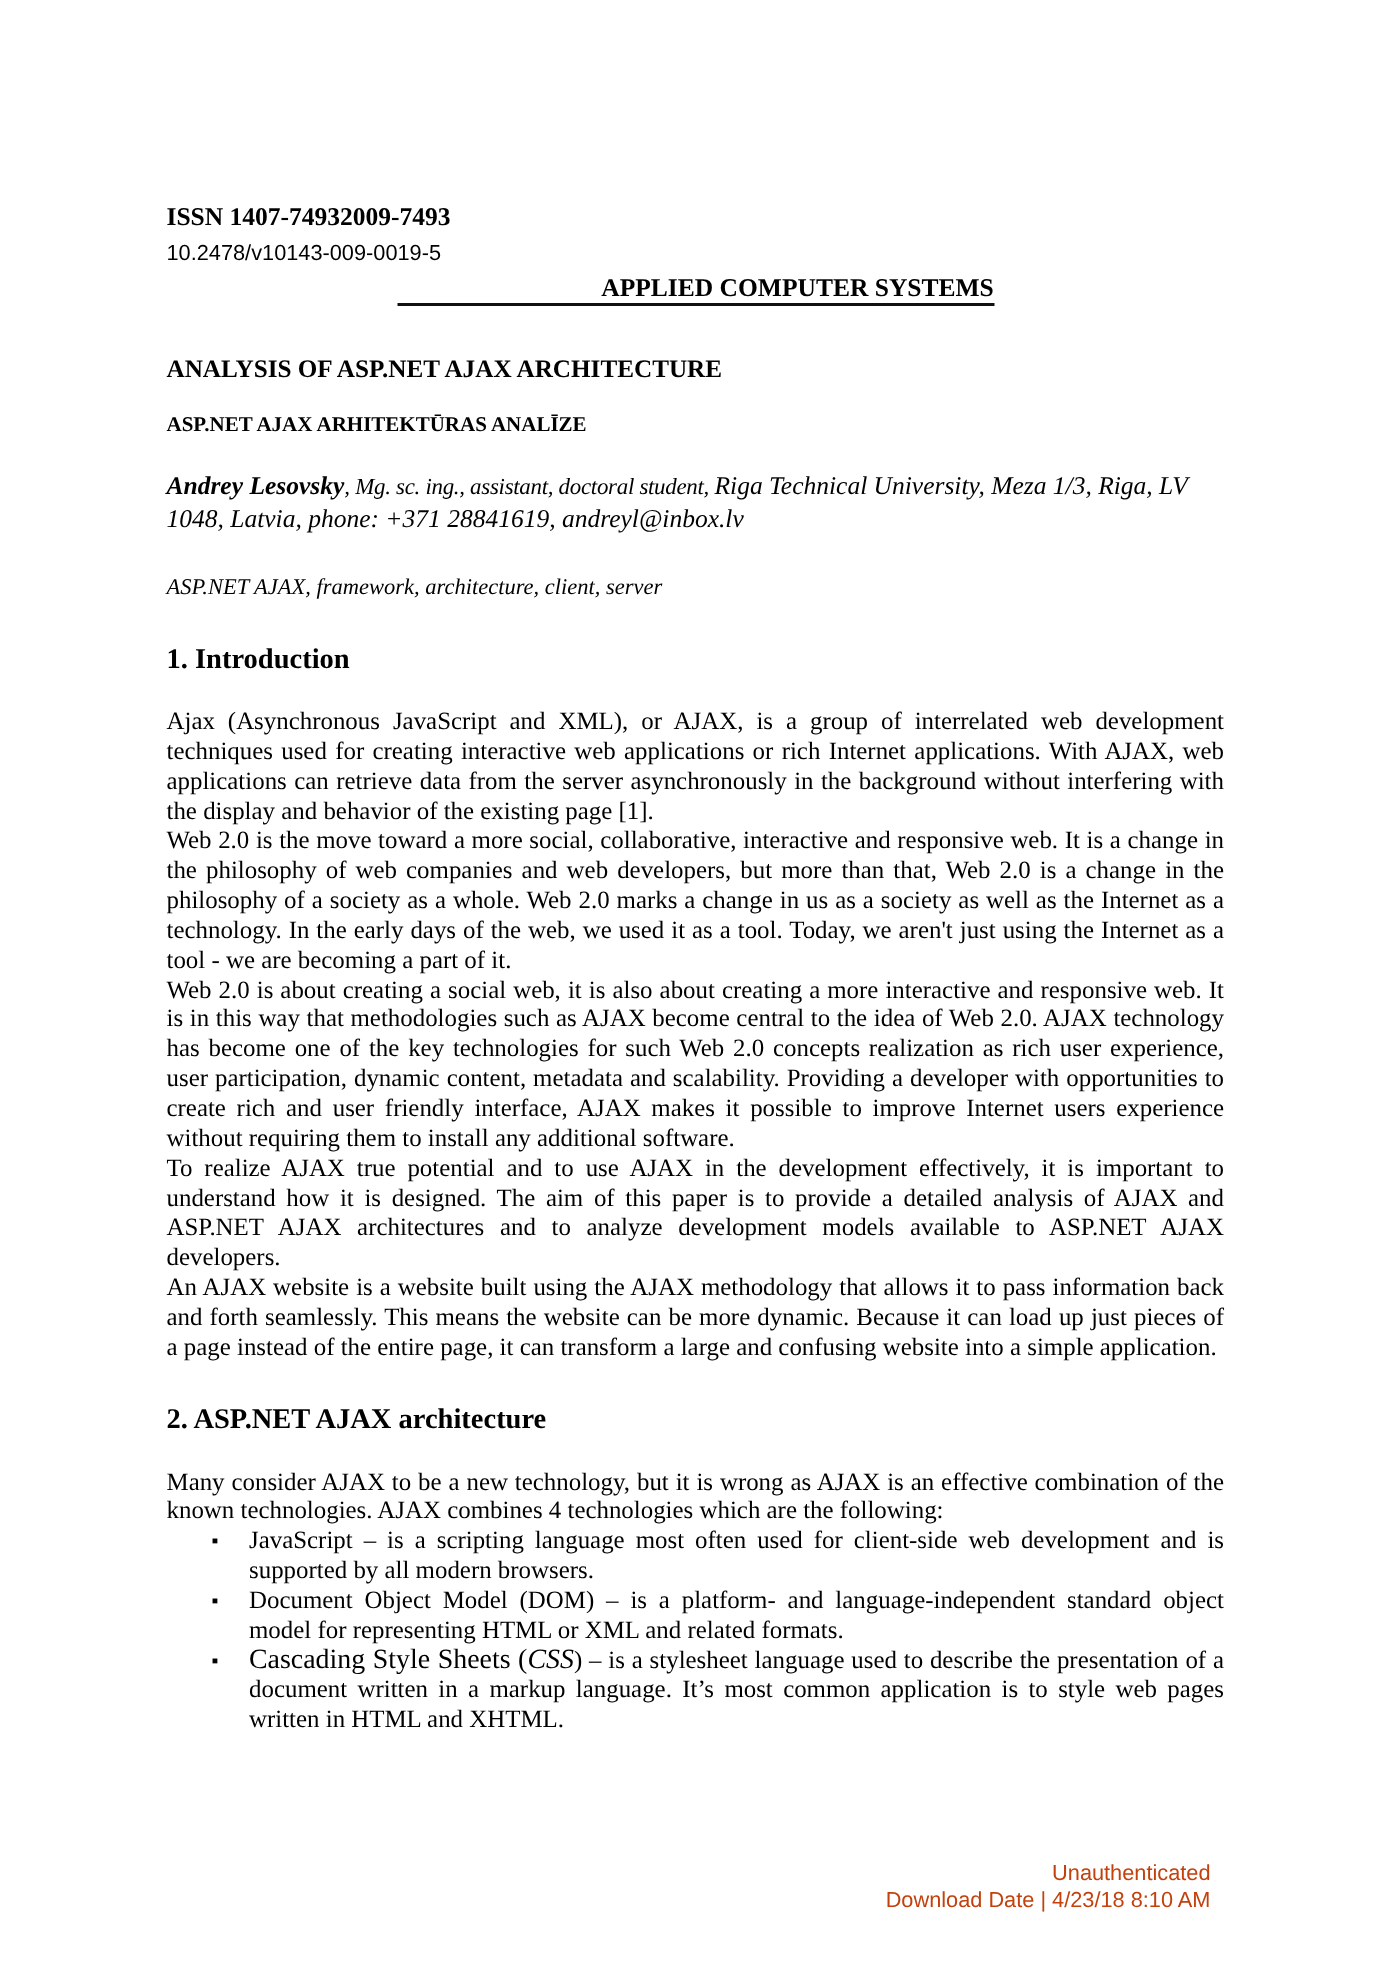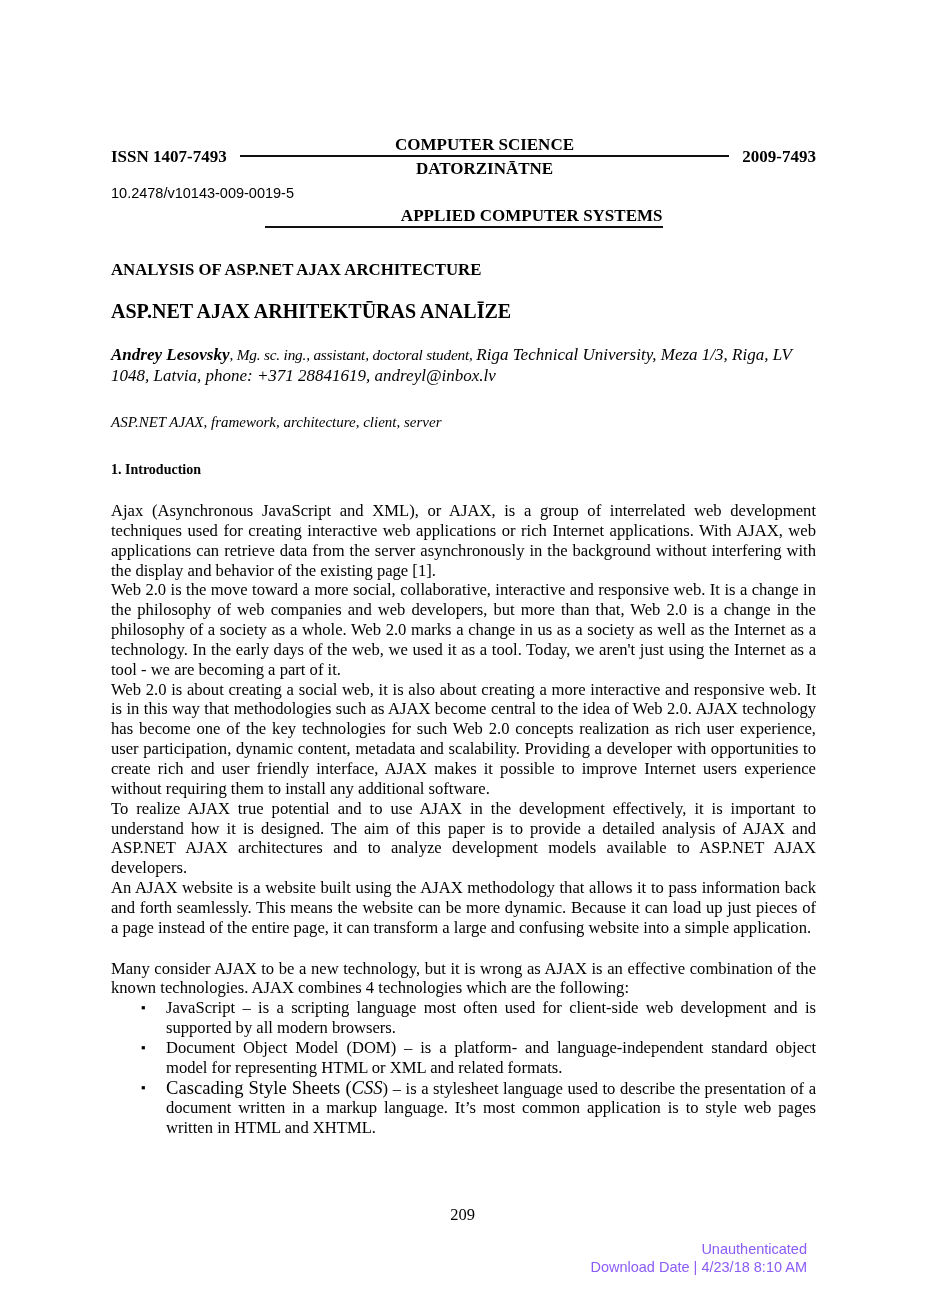--- a/index.html
+++ b/index.html
@@ -36,30 +36,30 @@
     width: 398px;
     margin: 5px auto 0;
     text-align: right;
     font-weight: bold;
     font-size: 17px;
     line-height: 19px;
   }
 
   
   .article-title   { margin-top: 32px;  font-weight: bold; font-size: 16.8px; }
-  .article-title-lv{ margin-top: 20px;  font-weight: bold; font-size: 20px; }
+  .article-title-lv{ margin-top: 20px;  font-weight: bold; font-size: 14px; }
   .author-line     { margin-top: 21px;  font-size: 17px; line-height: 21px; font-style: italic; }
   .author-name     { font-weight: bold; }
   .author-details  { font-size: 15.3px; letter-spacing: -0.2px; }
   .keywords        { margin-top: 28px;  font-style: italic; font-size: 15px; }
 
   
   h2.sec-heading {
     margin: 29px 0 0;
-    font-size: 14px;
+    font-size: 19px;
     font-weight: bold;
     line-height: 20px;
   }
   .sec-body { margin-top: 21px; }
   p.body-par {
     margin: 0;
     text-align: justify;
     font-size: 16.6px;
     line-height: 19.85px;
   }
@@ -90,37 +90,32 @@
     font-size: 16.5px;
   }
   .stamp {
     position: absolute;
     top: 1241px;
     right: 118px;
     text-align: right;
     font-family: "Liberation Sans", sans-serif;
     font-size: 14.5px;
     line-height: 17.5px;
-    color: #8b5cf6;
+    color: #c2410c;
   }
 </style>
 </head>
 <body>
 
 <div class="page">
   <div class="content">
 
     <div class="journal-header">
       <div class="header-row">
         <span class="issn">ISSN 1407-7493</span>
-        <div class="center-block">
-          <div>COMPUTER SCIENCE</div>
-          <div class="rule"></div>
-          <div>DATORZINĀTNE</div>
-        </div>
         <span class="year">2009-7493</span>
       </div>
       <div class="doi">10.2478/v10143-009-0019-5</div>
       <div class="series-block">
         <div>APPLIED COMPUTER SYSTEMS</div>
         <div class="rule"></div>
       </div>
     </div>
 
     <div class="article-title">ANALYSIS OF ASP.NET AJAX ARCHITECTURE</div>
@@ -135,30 +130,30 @@
       <div class="sec-body">
         <p class="body-par">Ajax (Asynchronous JavaScript and XML), or AJAX, is a group of interrelated web development techniques used for creating interactive web applications or rich Internet applications. With AJAX, web applications can retrieve data from the server asynchronously in the background without interfering with the display and behavior of the existing page [1].</p>
         <p class="body-par">Web 2.0 is the move toward a more social, collaborative, interactive and responsive web. It is a change in the philosophy of web companies and web developers, but more than that, Web 2.0 is a change in the philosophy of a society as a whole. Web 2.0 marks a change in us as a society as well as the Internet as a technology. In the early days of the web, we used it as a tool. Today, we aren't just using the Internet as a tool - we are becoming a part of it.</p>
         <p class="body-par">Web 2.0 is about creating a social web, it is also about creating a more interactive and responsive web. It is in this way that methodologies such as AJAX become central to the idea of Web 2.0. AJAX technology has become one of the key technologies for such Web 2.0 concepts realization as rich user experience, user participation, dynamic content, metadata and scalability. Providing a developer with opportunities to create rich and user friendly interface, AJAX makes it possible to improve Internet users experience without requiring them to install any additional software.</p>
         <p class="body-par">To realize AJAX true potential and to use AJAX in the development effectively, it is important to understand how it is designed. The aim of this paper is to provide a detailed analysis of AJAX and ASP.NET AJAX architectures and to analyze development models available to ASP.NET AJAX developers.</p>
         <p class="body-par">An AJAX website is a website built using the AJAX methodology that allows it to pass information back and forth seamlessly. This means the website can be more dynamic. Because it can load up just pieces of a page instead of the entire page, it can transform a large and confusing website into a simple application.</p>
       </div>
     </div>
 
     <div class="section">
+      <h2 class="sec-heading">2. ASP.NET AJAX architecture</h2>
       <div class="sec-body">
         <p class="body-par">Many consider AJAX to be a new technology, but it is wrong as AJAX is an effective combination of the known technologies. AJAX combines 4 technologies which are the following:</p>
         <ul class="tech-list">
           <li><span class="bullet-marker">▪</span><span>JavaScript – is a scripting language most often used for client-side web development and is supported by all modern browsers.</span></li>
           <li><span class="bullet-marker">▪</span><span>Document Object Model (DOM) – is a platform- and language-independent standard object model for representing HTML or XML and related formats.</span></li>
           <li><span class="bullet-marker">▪</span><span class="lead-large">Cascading Style Sheets (</span><span class="lead-emph">CSS</span><span>) – is a stylesheet language used to describe the presentation of a document written in a markup language. It’s most common application is to style web pages written in HTML and XHTML.</span></li>
         </ul>
       </div>
     </div>
 
   </div>
 
-  <div class="page-number">209</div>
   <div class="stamp">
     <div>Unauthenticated</div>
     <div>Download Date | 4/23/18 8:10 AM</div>
   </div>
 </div>
 
 </body></html>

